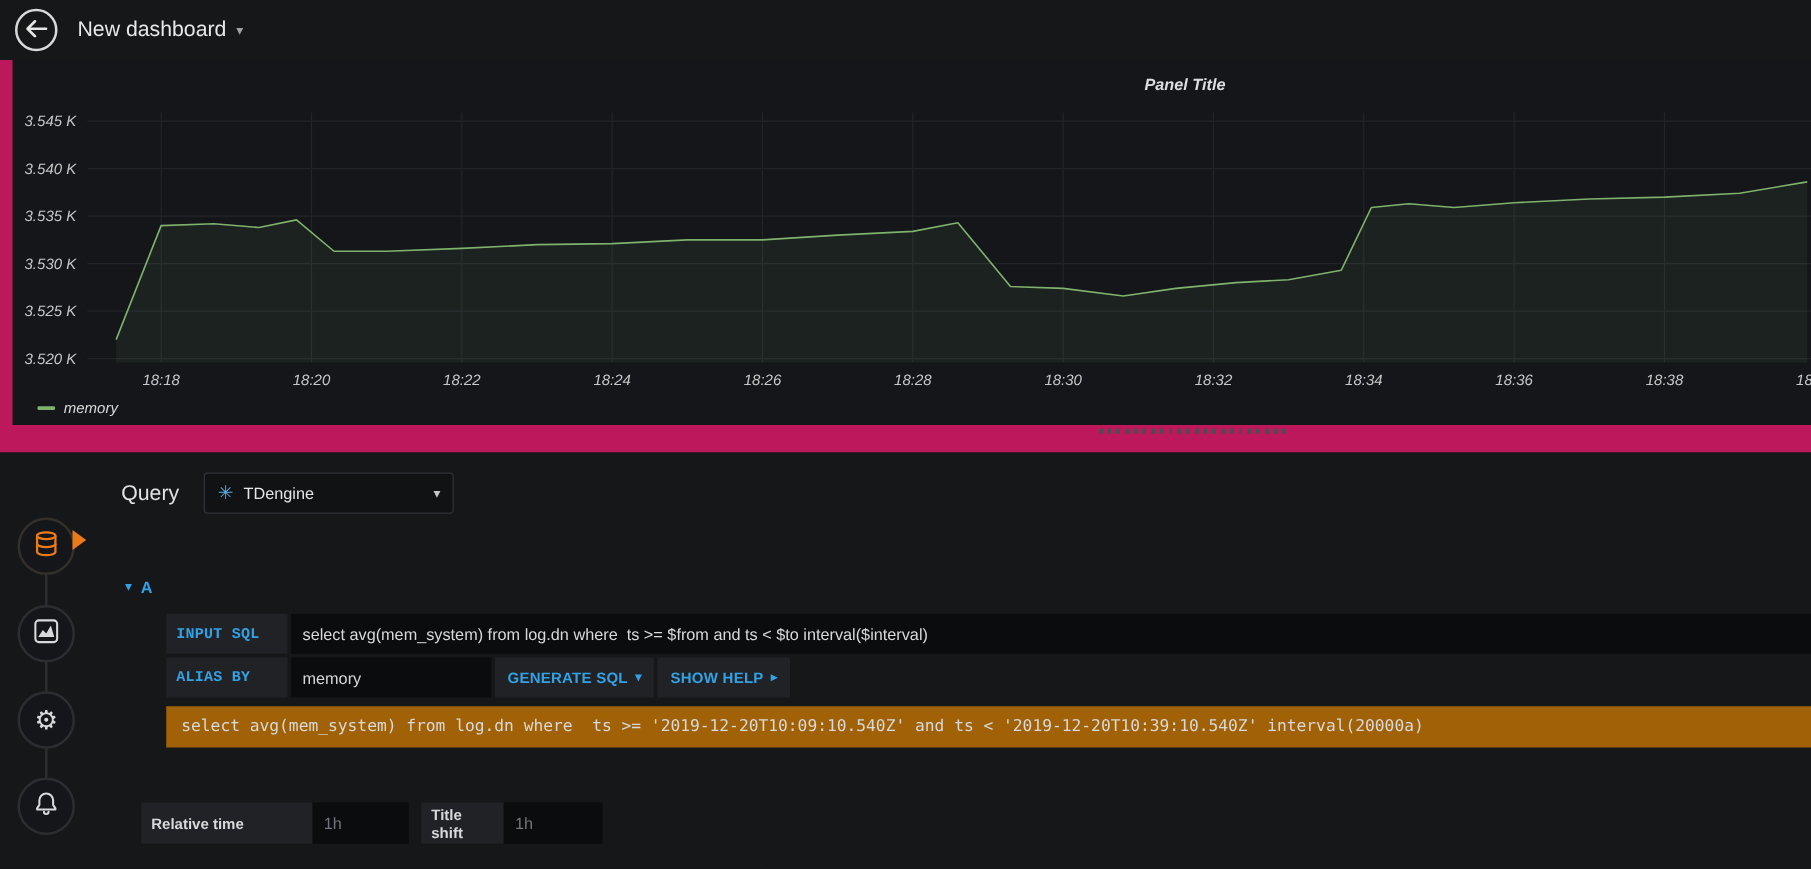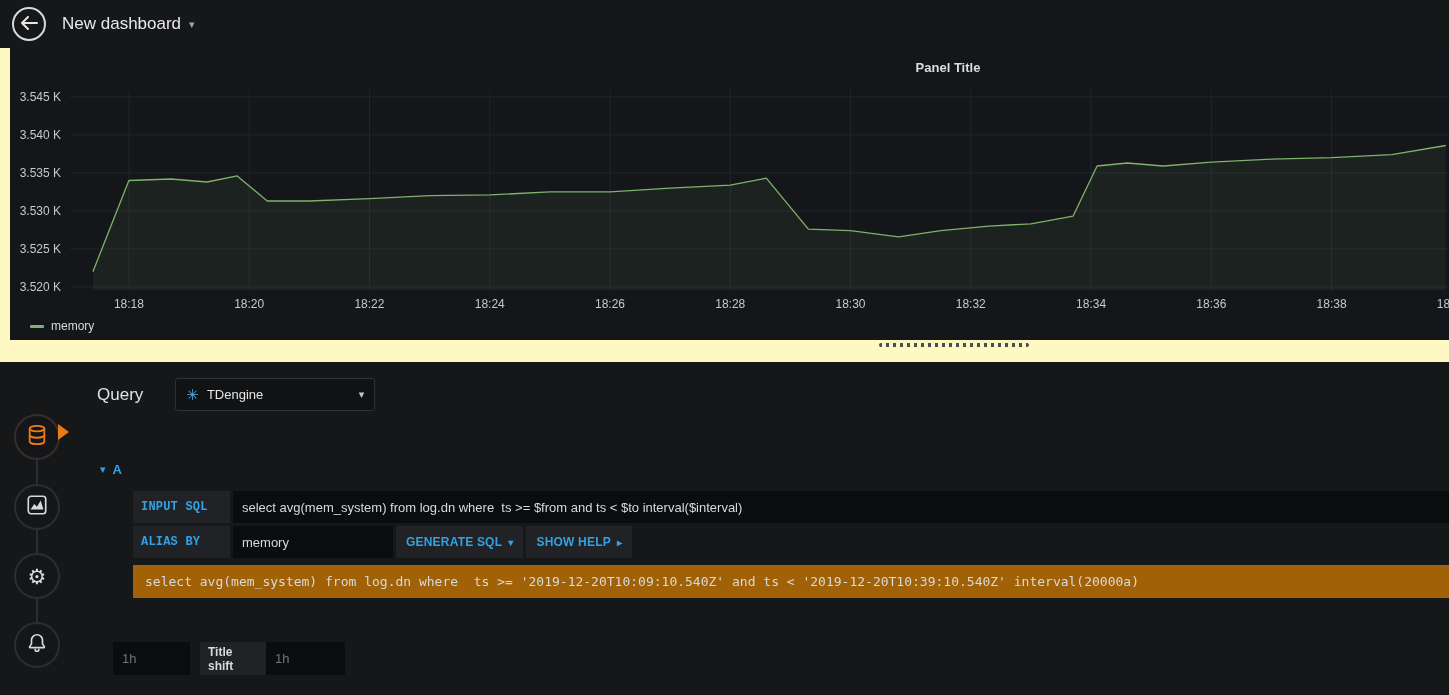--- a/index.html
+++ b/index.html
@@ -7,21 +7,21 @@
     font-family:"Liberation Sans", sans-serif; color:#d8d9da; }
 
   
   .topbar { height:48px; background:#161719; display:flex; align-items:center; padding-left:12px; position:relative; z-index:5; }
   .back-btn { width:34px; height:34px; border-radius:50%; border:2px solid #d8d9da; background:transparent;
     display:flex; align-items:center; justify-content:center; cursor:pointer; }
   .dash-title { margin-left:16px; font-size:17px; font-weight:500; color:#e7e8e9; cursor:pointer; display:flex; align-items:center; gap:8px; }
   .dash-title .caret { font-size:11px; color:#9fa2a7; }
 
   
-  .dashboard { height:314px; background:#fef9c3; position:relative; overflow:hidden; }
+  .dashboard { height:314px; background:#be185d; position:relative; overflow:hidden;font-style:italic; }
   .panel { position:absolute; left:10px; top:0; width:1876px; height:292px; background:#141619; }
   .panel-title { text-align:center; padding-top:12px; font-size:13px; font-weight:700; color:#dcdde0; cursor:pointer; }
   .chart-svg { position:absolute; left:0; top:40px; width:1876px; height:225px; }
   svg text { font-family:"Liberation Sans", sans-serif; }
   .legend { position:absolute; left:20px; top:271px; display:flex; align-items:center; gap:7px; font-size:12px; color:#d8d9da; }
   .legend-dash { width:14px; height:3px; border-radius:1px; display:inline-block; }
   .hscrollbar { position:absolute; left:879px; top:295px; width:150px; height:4px; border-radius:2px;
     background-image:repeating-linear-gradient(90deg,#4a4d52 0 3px, transparent 3px 7px); cursor:pointer; }
 
   
@@ -34,21 +34,21 @@
   .tab-queries { top:52px; border-color:#33302b; }
   .tab-viz { top:122px; }
   .tab-general { top:191px; }
   .tab-alert { top:260px; }
   .active-arrow { position:absolute; left:58px; top:62px; width:0; height:0;
     border-top:8px solid transparent; border-bottom:8px solid transparent; border-left:11px solid #eb7b18; }
   .gear-glyph { font-size:21px; color:#d8d9da; line-height:1; }
 
   .editor-content { position:absolute; left:85px; top:0; right:0; bottom:0; overflow:hidden; }
 
-  .query-header { margin:16px 0 0 12px; display:flex; align-items:center; gap:32px; height:33px; }
+  .query-header { margin:16px 0 0 12px; display:flex; align-items:center; gap:20px; height:33px; }
   .query-title { font-size:17px; font-weight:500; color:#e1e2e4; }
   .ds-picker { width:200px; height:33px; background:#101214; border:1px solid #2f3237; border-radius:3px;
     display:flex; align-items:center; gap:8px; padding:0 10px; cursor:pointer; }
   .ds-logo { color:#59aae0; font-size:15px; line-height:1; }
   .ds-name { font-size:13px; color:#e5e5e5; }
   .ds-caret { margin-left:auto; font-size:11px; color:#c3c5c8; }
 
   .query-ref-row { margin-top:44px; height:28px; padding-left:15px; display:flex; align-items:center; gap:7px; cursor:pointer; }
   .ref-caret { color:#33a2e5; font-size:11px; }
   .ref-id { color:#33a2e5; font-size:13px; font-weight:700; }
@@ -217,19 +217,20 @@
         <button class="btn-text">
           <span>SHOW HELP</span>
           <span class="btn-caret">▸</span>
         </button>
       </div>
 
       <div class="sql-preview">select avg(mem_system) from log.dn where  ts &gt;= '2019-12-20T10:09:10.540Z' and ts &lt; '2019-12-20T10:39:10.540Z' interval(20000a)</div>
     </div>
 
     <div class="options-row">
+      <span class="form-label label-white opt-label-relative">Relative time</span>
       <input class="opt-input-relative" type="text" placeholder="1h" style="">
       <span class="form-label label-white opt-label-shift">Title shift</span>
       <input class="opt-input-shift" type="text" placeholder="1h" style="">
     </div>
 
   </div>
 </div>
 
 </body></html>

